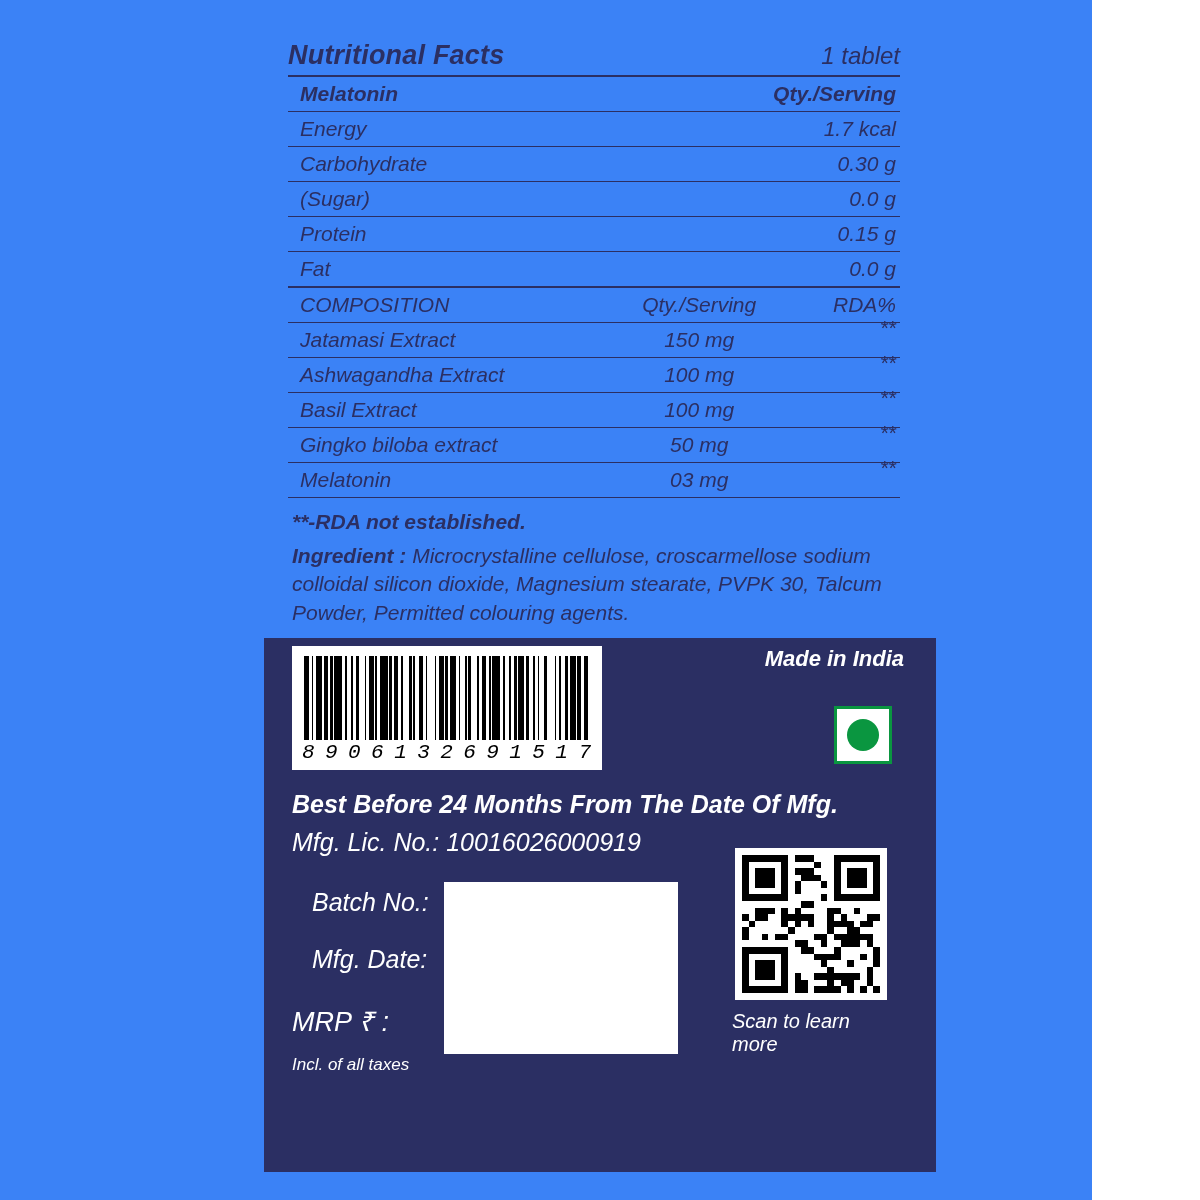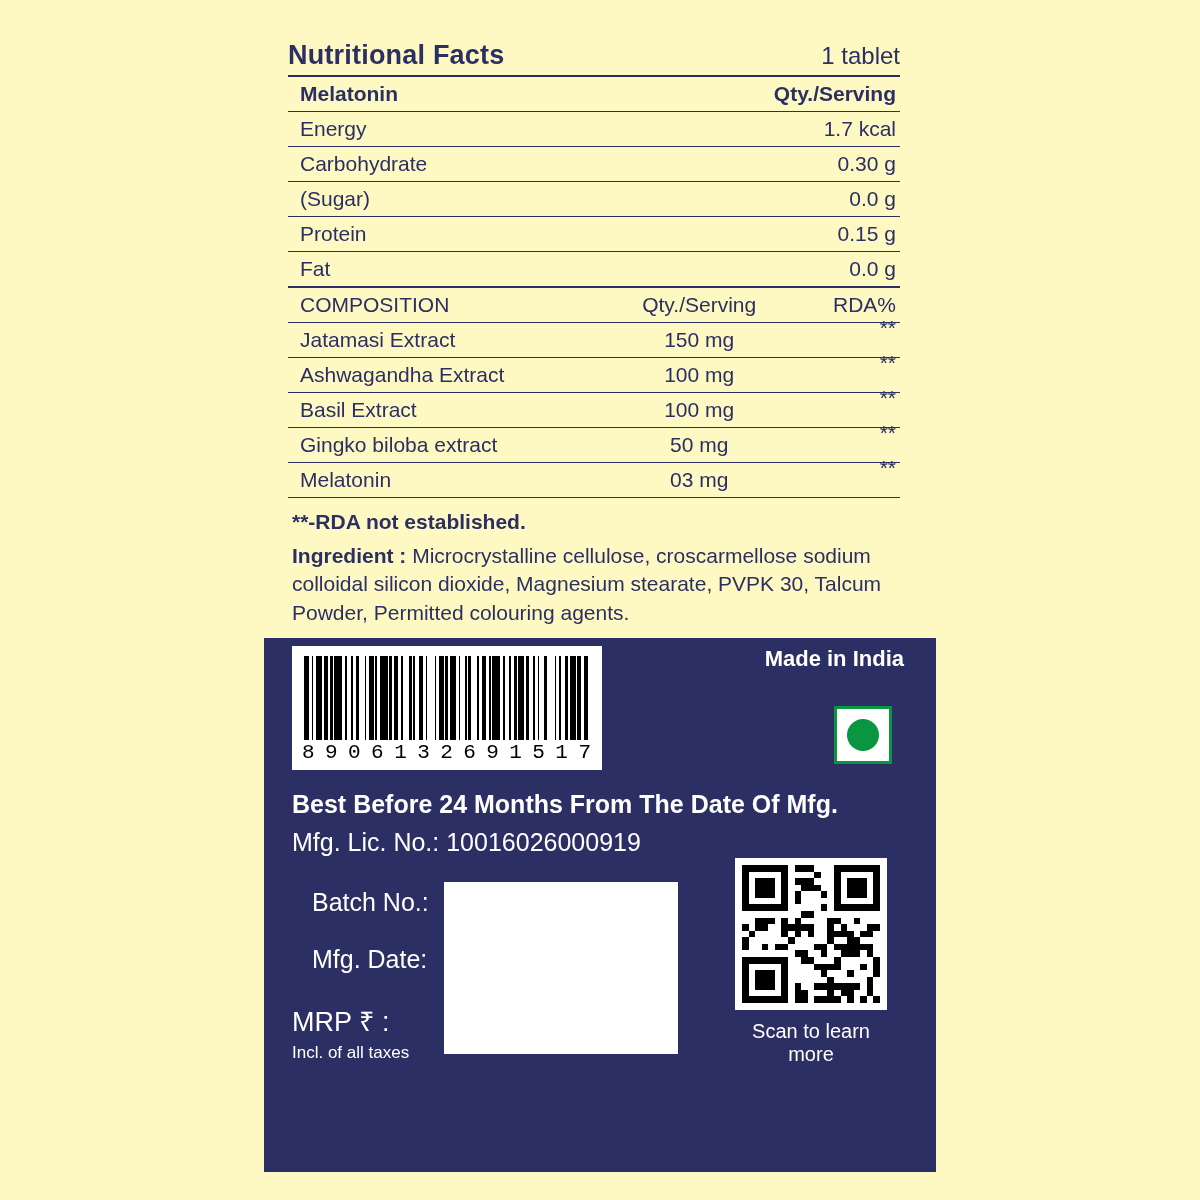--- a/index.html
+++ b/index.html
@@ -5,24 +5,25 @@
   html, body {
     margin: 0;
     padding: 0;
     background: #ffffff;
     width: 1200px;
     height: 1200px;
     font-family: "Liberation Sans", sans-serif;
   }
   #page {
     position: relative;
-    width: 1200px;
+    width: 1092px;
     height: 1200px;
-    background: #fef9c3;
+    background: #3b82f6;
     overflow: hidden;
+    font-style: italic;
   }
 
   
   .facts-panel {
     position: absolute;
     left: 288px;
     top: 40px;
     width: 612px;
   }
   .facts-header {
@@ -192,43 +193,42 @@
   }
   .field-label {
     font-size: 25px;
     color: #ffffff;
     margin-bottom: 28px;
     margin-left: 20px;
   }
   .mrp-label {
     font-size: 27px;
     color: #ffffff;
-    margin-bottom: 4px;
+    margin-bottom: 16px;
   }
   .mrp-sub {
     font-size: 17px;
     color: #ffffff;
     margin-top: 2px;
   }
 
   .write-box {
     position: absolute;
     left: 180px;
     top: 244px;
     width: 234px;
     height: 172px;
     background: #ffffff;
   }
 
   .qr-wrap {
     position: absolute;
     right: 46px;
-    top: 220px;
+    top: 210px;
     width: 158px;
-    text-align: center;
   }
   .qr-code {
     width: 152px;
     height: 152px;
     background: #ffffff;
     padding: 7px;
     box-sizing: border-box;
     margin: 0 auto;
   }
   .qr-grid {

